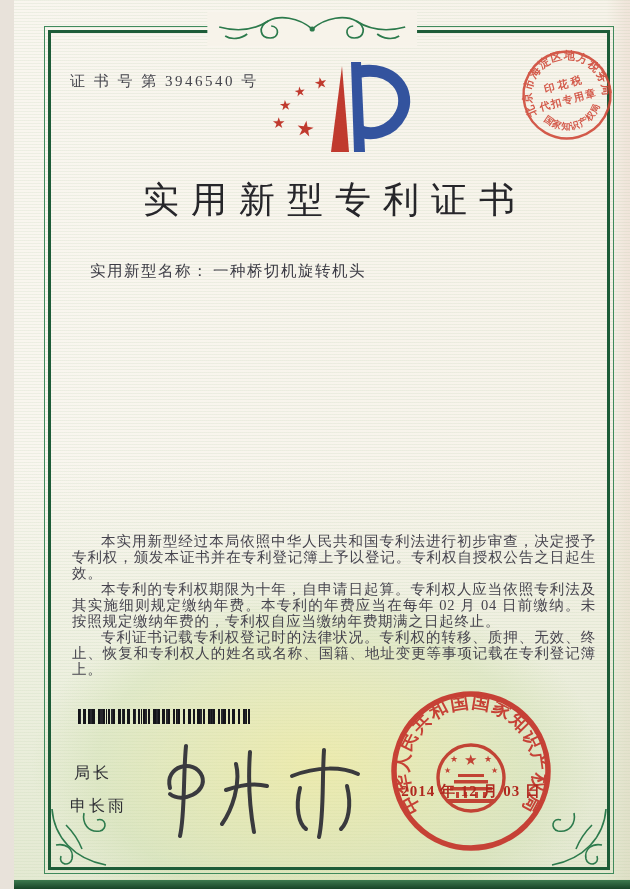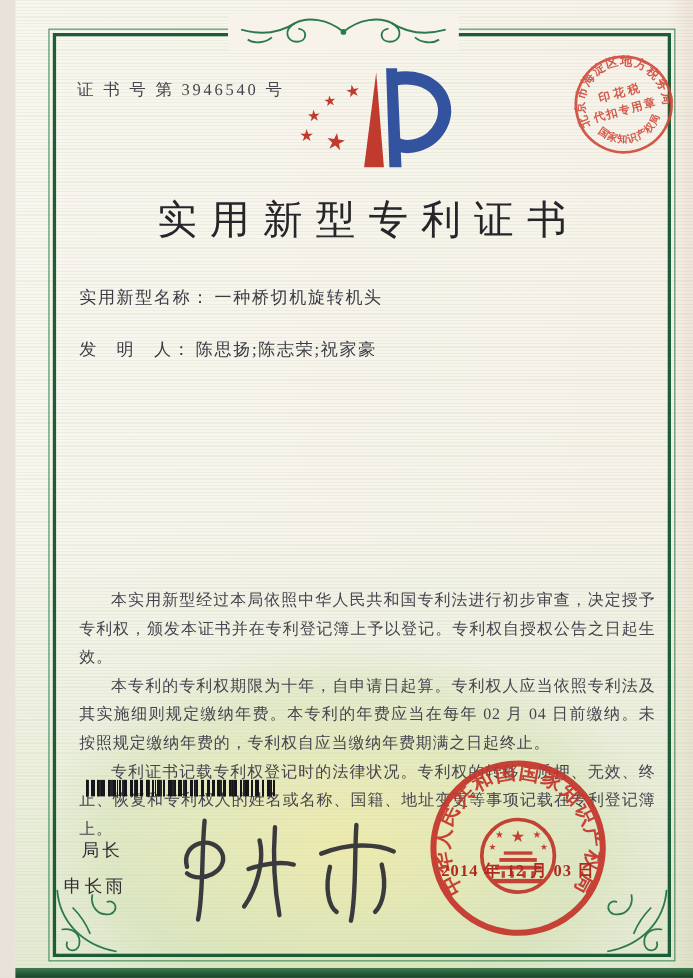--- a/index.html
+++ b/index.html
@@ -25,33 +25,33 @@
   .corner{position:absolute;z-index:2;}
   .corner.bl{left:34px;bottom:20px;}
   .corner.br{right:34px;bottom:20px;transform:scaleX(-1);}
   .content{position:absolute;inset:0;z-index:3;color:#3b3b42;}
   .cert-no{position:absolute;left:56px;top:72px;font-size:15px;letter-spacing:2.5px;color:#44444c;}
   .stamp{position:absolute;left:492px;top:34px;width:122px;height:122px;
     transform:rotate(-15deg);opacity:.88;}
   .logo{position:absolute;left:240px;top:50px;width:158px;height:114px;}
   .title{position:absolute;top:176px;left:0;right:0;text-align:center;
     font-size:36px;font-weight:400;letter-spacing:12px;text-indent:12px;color:#26262a;}
-  .fields{position:absolute;left:58px;top:260px;right:50px;}
+  .fields{position:absolute;left:76px;top:260px;right:50px;}
   .field{font-size:15.5px;line-height:22px;margin-bottom:26px;letter-spacing:1.5px;color:#3b3b44;}
   .field .fvalue{margin-left:4px;}
   .paras{position:absolute;left:58px;right:48px;top:533px;}
-  .paras p{margin:0;font-size:14.5px;line-height:26px;text-align:justify;
+  .paras p{margin:0;font-size:14.5px;line-height:16px;text-align:justify;
     text-indent:2em;letter-spacing:.8px;color:#46444e;}
   .barcode{position:absolute;left:64px;top:709px;width:174px;height:15px;
     background:
       repeating-linear-gradient(90deg,#15151a 0 2px,rgba(0,0,0,0) 2px 5px),
       repeating-linear-gradient(90deg,#15151a 0 1px,rgba(0,0,0,0) 1px 7px),
       repeating-linear-gradient(90deg,#26262c 0 3px,rgba(0,0,0,0) 3px 11px);}
   .signer-title{position:absolute;left:60px;top:763px;font-size:16px;letter-spacing:3px;color:#2e2e34;}
-  .signer-name{position:absolute;left:44px;top:796px;font-size:16px;letter-spacing:3px;color:#2e2e34;}
+  .signer-name{position:absolute;left:56px;top:796px;font-size:16px;letter-spacing:3px;color:#2e2e34;}
   .signature{position:absolute;left:126px;top:736px;width:250px;height:106px;}
   .seal{position:absolute;left:372px;top:686px;width:170px;height:170px;opacity:.93;}
   .seal-date{position:absolute;left:366px;top:782px;width:182px;text-align:center;
     font-size:15px;font-weight:700;color:#b0291f;letter-spacing:1px;z-index:4;}
   .footer{position:absolute;left:0;right:0;top:851px;text-align:center;
     font-size:12.5px;letter-spacing:2px;color:#3f4246;}
 </style>
 </head>
 <body>
 
@@ -123,23 +123,20 @@
         <text x="42" y="86" font-size="21" transform="rotate(8 52 78)">★</text>
       </g>
     </svg>
 
     <div class="title">实用新型专利证书</div>
 
     <div class="fields">
       <div class="field">
         <span class="flabel">实用新型名称：</span><span class="fvalue">一种桥切机旋转机头</span>
       </div>
-      <div class="field">
-        <span class="flabel">发　明　人：</span><span class="fvalue">陈思扬;陈志荣;祝家豪</span>
-      </div>
     </div>
 
     <div class="paras">
       <p>本实用新型经过本局依照中华人民共和国专利法进行初步审查，决定授予专利权，颁发本证书并在专利登记簿上予以登记。专利权自授权公告之日起生效。</p>
       <p>本专利的专利权期限为十年，自申请日起算。专利权人应当依照专利法及其实施细则规定缴纳年费。本专利的年费应当在每年 02 月 04 日前缴纳。未按照规定缴纳年费的，专利权自应当缴纳年费期满之日起终止。</p>
       <p>专利证书记载专利权登记时的法律状况。专利权的转移、质押、无效、终止、恢复和专利权人的姓名或名称、国籍、地址变更等事项记载在专利登记簿上。</p>
     </div>
 
     <div class="barcode"></div>
 

